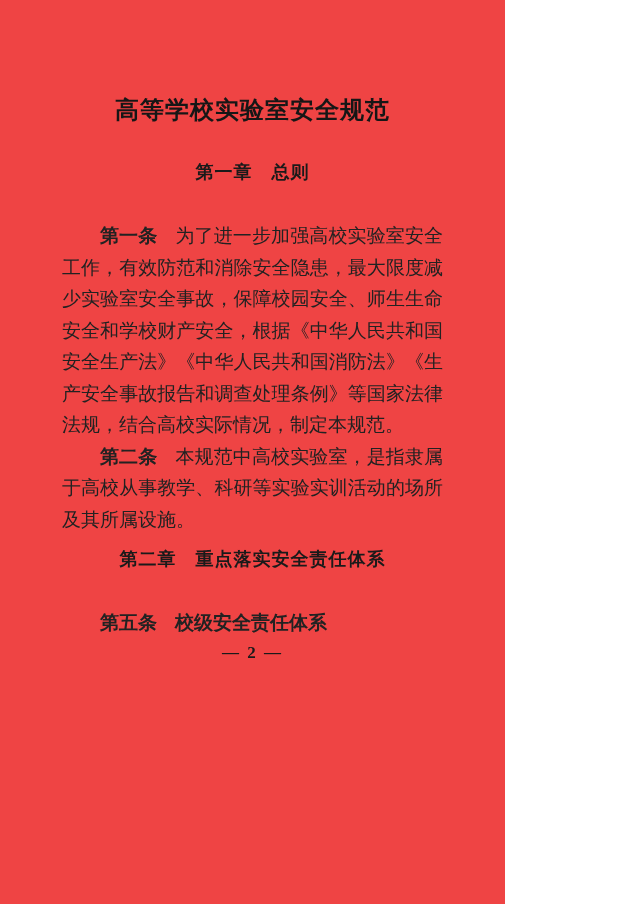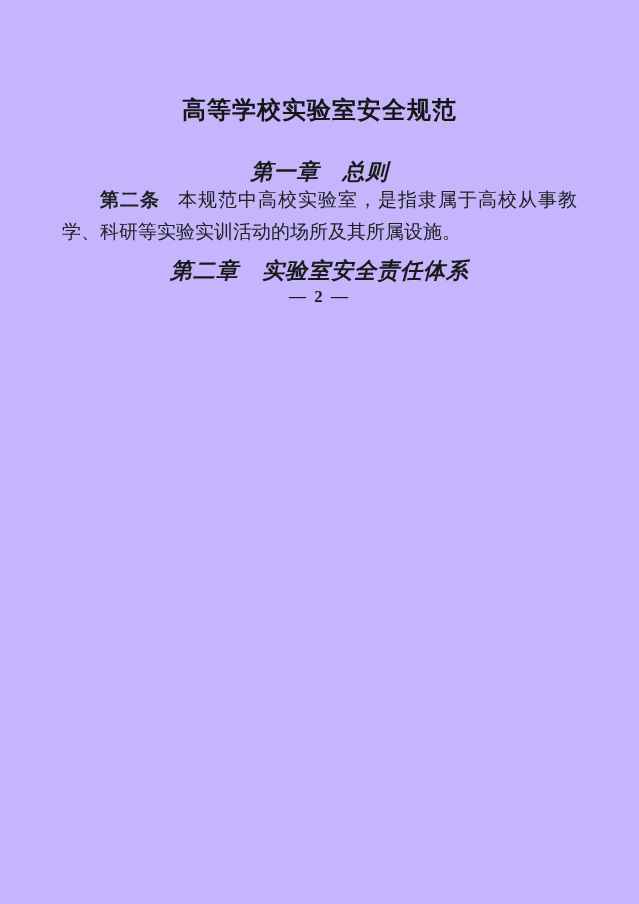--- a/index.html
+++ b/index.html
@@ -2,23 +2,23 @@
 <html><head>
 <meta charset="utf-8">
 <style>
   html, body {
     margin: 0;
     padding: 0;
     background: #ffffff;
   }
   .page {
     position: relative;
-    width: 639px;
+    width: 505px;
     height: 904px;
-    background: #c4b5fd;
+    background: #ef4444;
     box-sizing: border-box;
     padding: 0 62px;
     overflow: hidden;
     color: #1e1e1e;
   }
   .doc-title {
     margin: 0;
     padding-top: 95px;
     text-align: center;
     font-family: "Liberation Serif", "DejaVu Serif", serif;
@@ -26,25 +26,24 @@
     font-size: 24px;
     line-height: 31px;
     letter-spacing: 1px;
     color: #161616;
   }
   .chapter-heading {
     margin: 0;
     text-align: center;
     font-family: "Liberation Sans", "DejaVu Sans", sans-serif;
     font-weight: 700;
-    font-size: 22px;
+    font-size: 18px;
     line-height: 24px;
     letter-spacing: 1px;
     color: #1a1a1a;
-    font-style: italic;
   }
   .chapter-heading.first {
     margin-top: 34px;
   }
   .chapter-heading.second {
     margin-top: 12px;
   }
   .body-block {
     font-family: "Liberation Serif", "DejaVu Serif", serif;
     font-size: 19px;
@@ -88,26 +87,28 @@
 <body>
 
 <div class="page">
 
   <h1 class="doc-title">高等学校实验室安全规范</h1>
 
   <h2 class="chapter-heading first">第一章　总则</h2>
 
   <div class="body-block">
 
+    <p class="article first-article"><span class="article-label">第一条</span><span>为了进一步加强高校实验室安全工作，有效防范和消除安全隐患，最大限度减少实验室安全事故，保障校园安全、师生生命安全和学校财产安全，根据《中华人民共和国安全生产法》《中华人民共和国消防法》《生产安全事故报告和调查处理条例》等国家法律法规，结合高校实际情况，制定本规范。</span></p>
 
     <p class="article"><span class="article-label">第二条</span><span>本规范中高校实验室，是指隶属于高校从事教学、科研等实验实训活动的场所及其所属设施。</span></p>
 
 
 
-    <h2 class="chapter-heading second">第二章　实验室安全责任体系</h2>
+    <h2 class="chapter-heading second">第二章　重点落实安全责任体系</h2>
 
+    <p class="section-line"><span class="article-label">第五条</span><span>校级安全责任体系</span></p>
 
 
   </div>
 
   <div class="page-number">— 2 —</div>
 
 </div>
 
 </body></html>

